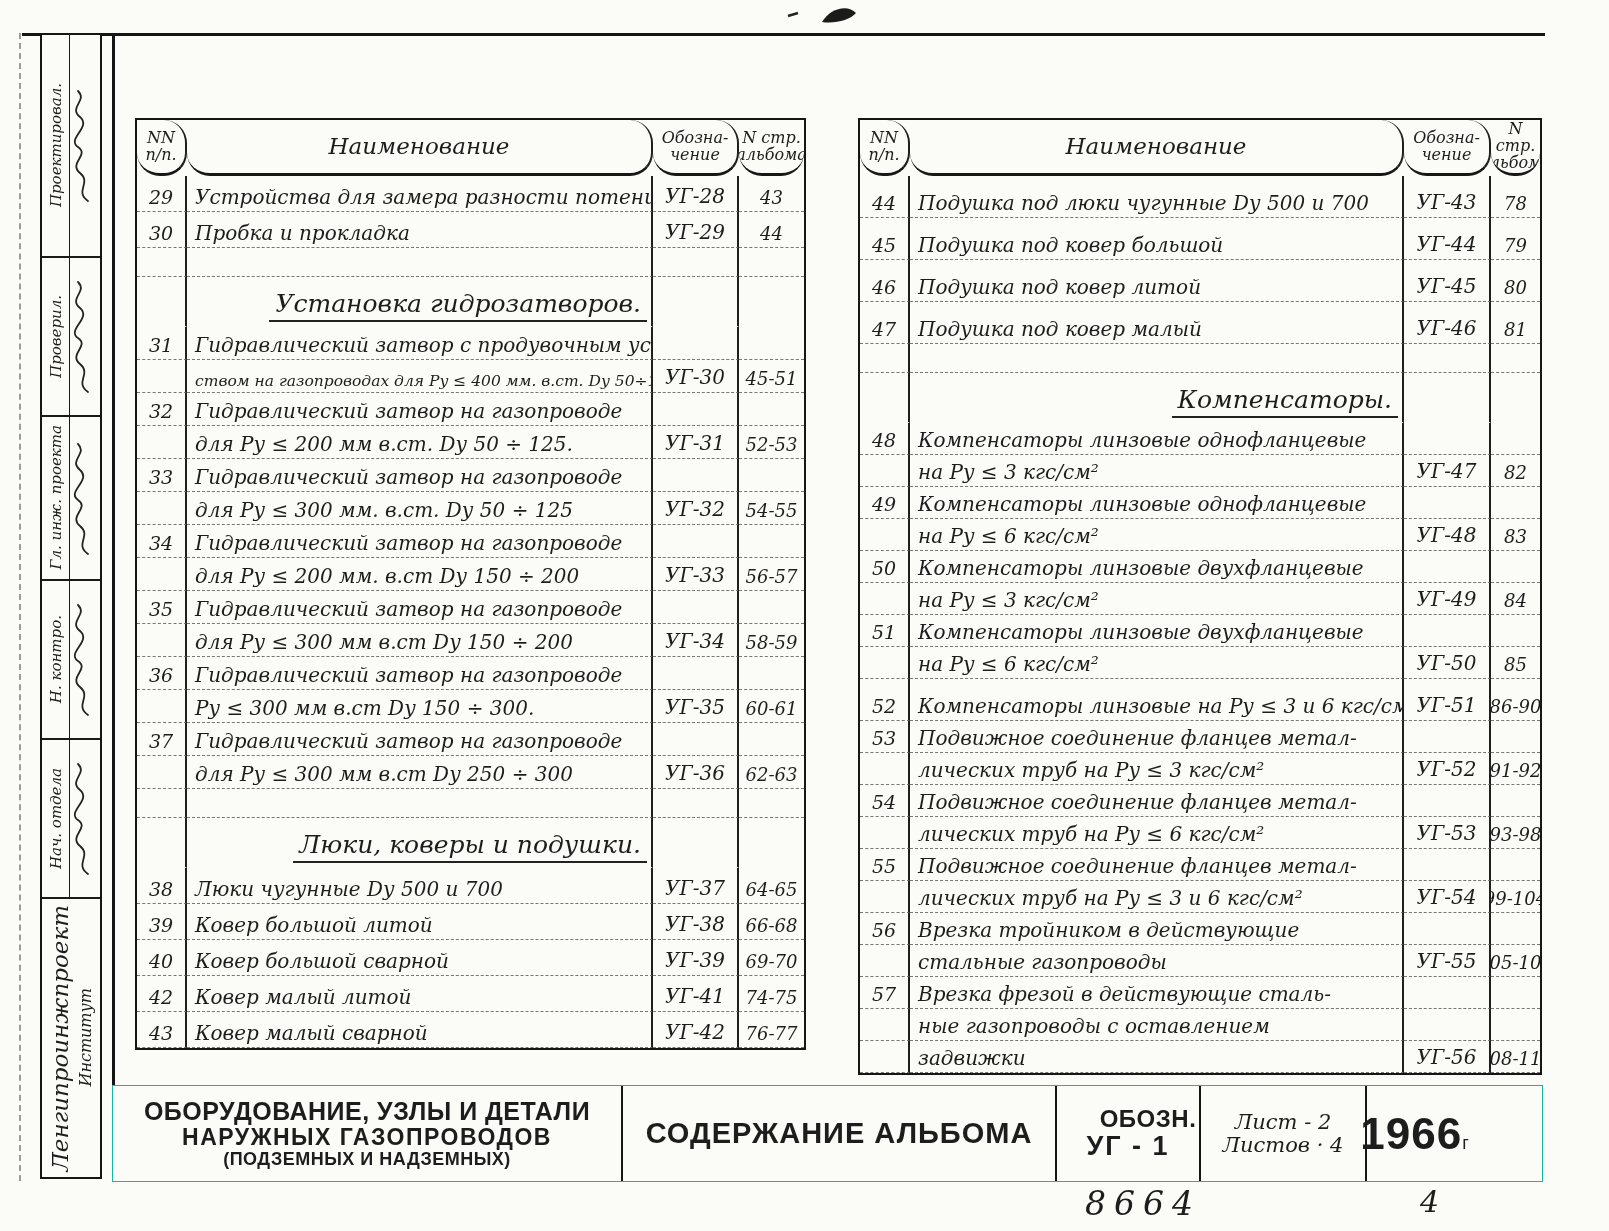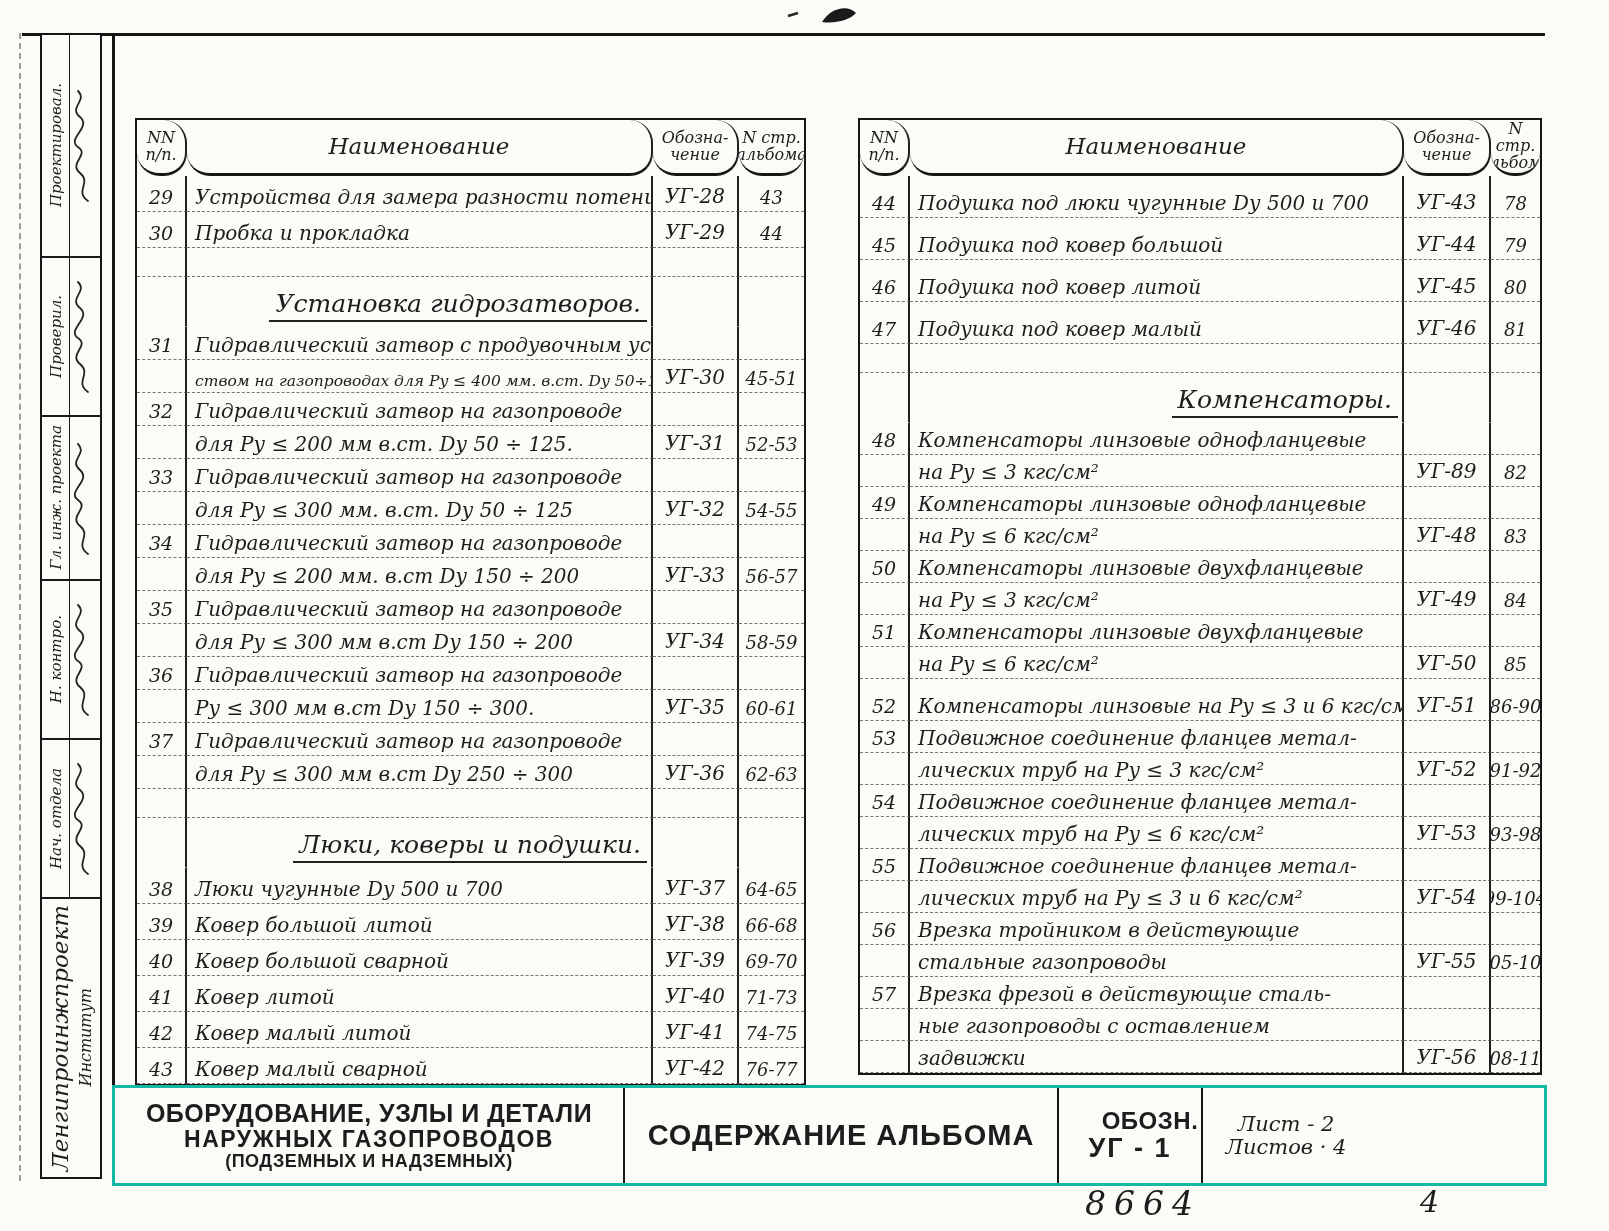--- a/index.html
+++ b/index.html
@@ -48,21 +48,21 @@
   .c-name{padding:0 4px 2px 8px;font-size:20px;white-space:nowrap;}
   .c-name.long{font-size:15.5px;}
   .c-desig{justify-content:center;padding-bottom:3px;font-size:20px;white-space:nowrap;}
   .c-pages{justify-content:center;padding-bottom:3px;font-size:18px;white-space:nowrap;}
   .sec{height:50px;}
   .sec .c-name{justify-content:flex-end;font-size:25px;padding-bottom:4px;}
   .sec .c-name span{border-bottom:2px solid #222;padding:0 6px 2px 6px;}
   .blankln{height:29px;}
 
   
-  .tb{left:112px;top:1085px;width:1429px;height:95px;border:3px solid #14b8a6;
+  .tb{left:112px;top:1085px;width:1429px;height:95px;border:1px solid #14b8a6;
       display:grid;grid-template-columns:510px 434px 144px 166px 96px 1fr;background:#fbfbf7;}
   .tb>.tbc{border-right:2.5px solid #161616;display:flex;flex-direction:column;
            align-items:center;justify-content:center;line-height:1.08;text-align:center;}
   .tb>.tbc:last-child{border-right:none;}
   .obj1{font-size:25px;}
   .obj2{font-size:23px;letter-spacing:1.5px;}
   .obj3{font-size:18px;}
   .sheet-title{font-size:29px;letter-spacing:1px;}
   .desig-lbl{font-size:24px;margin-left:40px;}
   .desig-val{font-size:27px;letter-spacing:2px;}
@@ -415,34 +415,20 @@
         </div>
         <div class="c c-desig hw">
           <span>УГ-39</span>
         </div>
         <div class="c c-pages hw">
           <span>69-70</span>
         </div>
       </div>
       <div class="line single">
         <div class="c c-num hw">
-          <span>41</span>
-        </div>
-        <div class="c c-name hw">
-          <span>Ковер литой</span>
-        </div>
-        <div class="c c-desig hw">
-          <span>УГ-40</span>
-        </div>
-        <div class="c c-pages hw">
-          <span>71-73</span>
-        </div>
-      </div>
-      <div class="line single">
-        <div class="c c-num hw">
           <span>42</span>
         </div>
         <div class="c c-name hw">
           <span>Ковер малый литой</span>
         </div>
         <div class="c c-desig hw">
           <span>УГ-41</span>
         </div>
         <div class="c c-pages hw">
           <span>74-75</span>
@@ -560,21 +546,21 @@
         </div>
         <div class="c c-desig hw"></div>
         <div class="c c-pages hw"></div>
       </div>
       <div class="line">
         <div class="c c-num hw"></div>
         <div class="c c-name hw">
           <span>на Ру ≤ 3 кгс/см²</span>
         </div>
         <div class="c c-desig hw">
-          <span>УГ-89</span>
+          <span>УГ-47</span>
         </div>
         <div class="c c-pages hw">
           <span>82</span>
         </div>
       </div>
       <div class="line">
         <div class="c c-num hw">
           <span>49</span>
         </div>
         <div class="c c-name hw">
@@ -783,18 +769,21 @@
       <span class="sheet-title">СОДЕРЖАНИЕ АЛЬБОМА</span>
     </div>
     <div class="tbc blk">
       <span class="desig-lbl">ОБОЗН.</span>
       <span class="desig-val">УГ - 1</span>
     </div>
     <div class="tbc hw listinfo">
       <span>Лист - 2</span>
       <span>Листов · 4</span>
     </div>
+    <div class="tbc blk">
+      <span class="year"><span>1966</span><small>г</small></span>
+    </div>
   </div>
 
   <div class="abs hw num-bl">8664</div>
   <div class="abs hw num-br">4</div>
 
 </div>
 
 </body></html>

